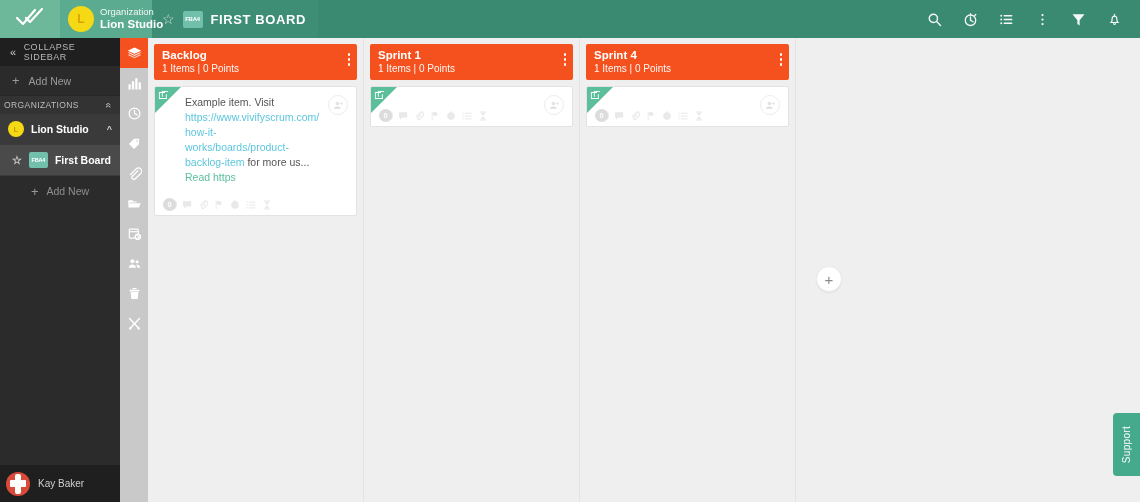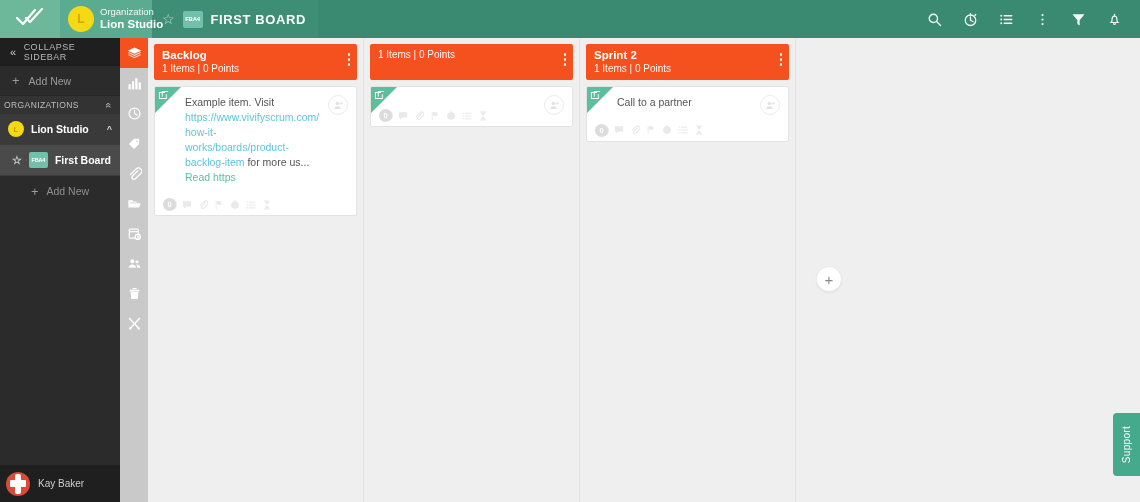--- a/index.html
+++ b/index.html
@@ -493,20 +493,21 @@
                   <path d="M3 1.8 h6 L6 6 z"></path>
                   <path d="M3 10.2 h6 L6 6 z"></path>
                 </svg>
               </span>
           </div>
         </div>
       </div>
 
       <div class="column">
         <div class="col-header">
+          <div class="col-title">Sprint 1</div>
           <div class="col-sub">1 Items | 0 Points</div>
           <div class="col-menu">
             <span></span>
               <span></span>
               <span></span>
           </div>
         </div>
 
         <div class="card">
           <div class="card-ribbon"></div>
@@ -565,21 +566,21 @@
                   <path d="M3 1.8 h6 L6 6 z"></path>
                   <path d="M3 10.2 h6 L6 6 z"></path>
                 </svg>
               </span>
           </div>
         </div>
       </div>
 
       <div class="column">
         <div class="col-header">
-          <div class="col-title">Sprint 2</div>
+          <div class="col-title">Sprint 4</div>
           <div class="col-sub">1 Items | 0 Points</div>
           <div class="col-menu">
             <span></span>
               <span></span>
               <span></span>
           </div>
         </div>
 
         <div class="card">
           <div class="card-ribbon"></div>
@@ -590,23 +591,20 @@
             </svg>
           </div>
           <div class="card-assign">
             <svg viewBox="0 0 14 14" fill="#e2e2e2">
               <circle cx="5.6" cy="4.4" r="2.3"></circle>
               <path d="M1.4 11.6 c0 -2.3 1.9 -3.6 4.2 -3.6 s4.2 1.3 4.2 3.6 z"></path>
               <rect x="10.2" y="2.4" width="1.1" height="4.4" rx=".4"></rect>
               <rect x="8.6" y="4" width="4.4" height="1.1" rx=".4"></rect>
             </svg>
           </div>
-          <div class="card-body">
-            <span>Call to a partner</span>
-          </div>
           <div class="card-footer">
             <span class="pts-badge">0</span>
             <span class="f-icon">
                 <svg viewBox="0 0 12 12" fill="#e9e9e9">
                   <path d="M1 1.6 h10 v6.2 h-5.6 l-2.8 2.6 v-2.6 H1 z"></path>
                 </svg>
               </span>
             <span class="f-icon">
                 <svg viewBox="0 0 12 12" fill="none" stroke="#e9e9e9" stroke-width="1.3" stroke-linecap="round">
                   <path d="M8.8 3.5 L4.4 7.9 a1.6 1.6 0 0 0 2.2 2.2 l4.4 -4.4 a2.6 2.6 0 0 0 -3.7 -3.7 L2.8 6.5"></path>

